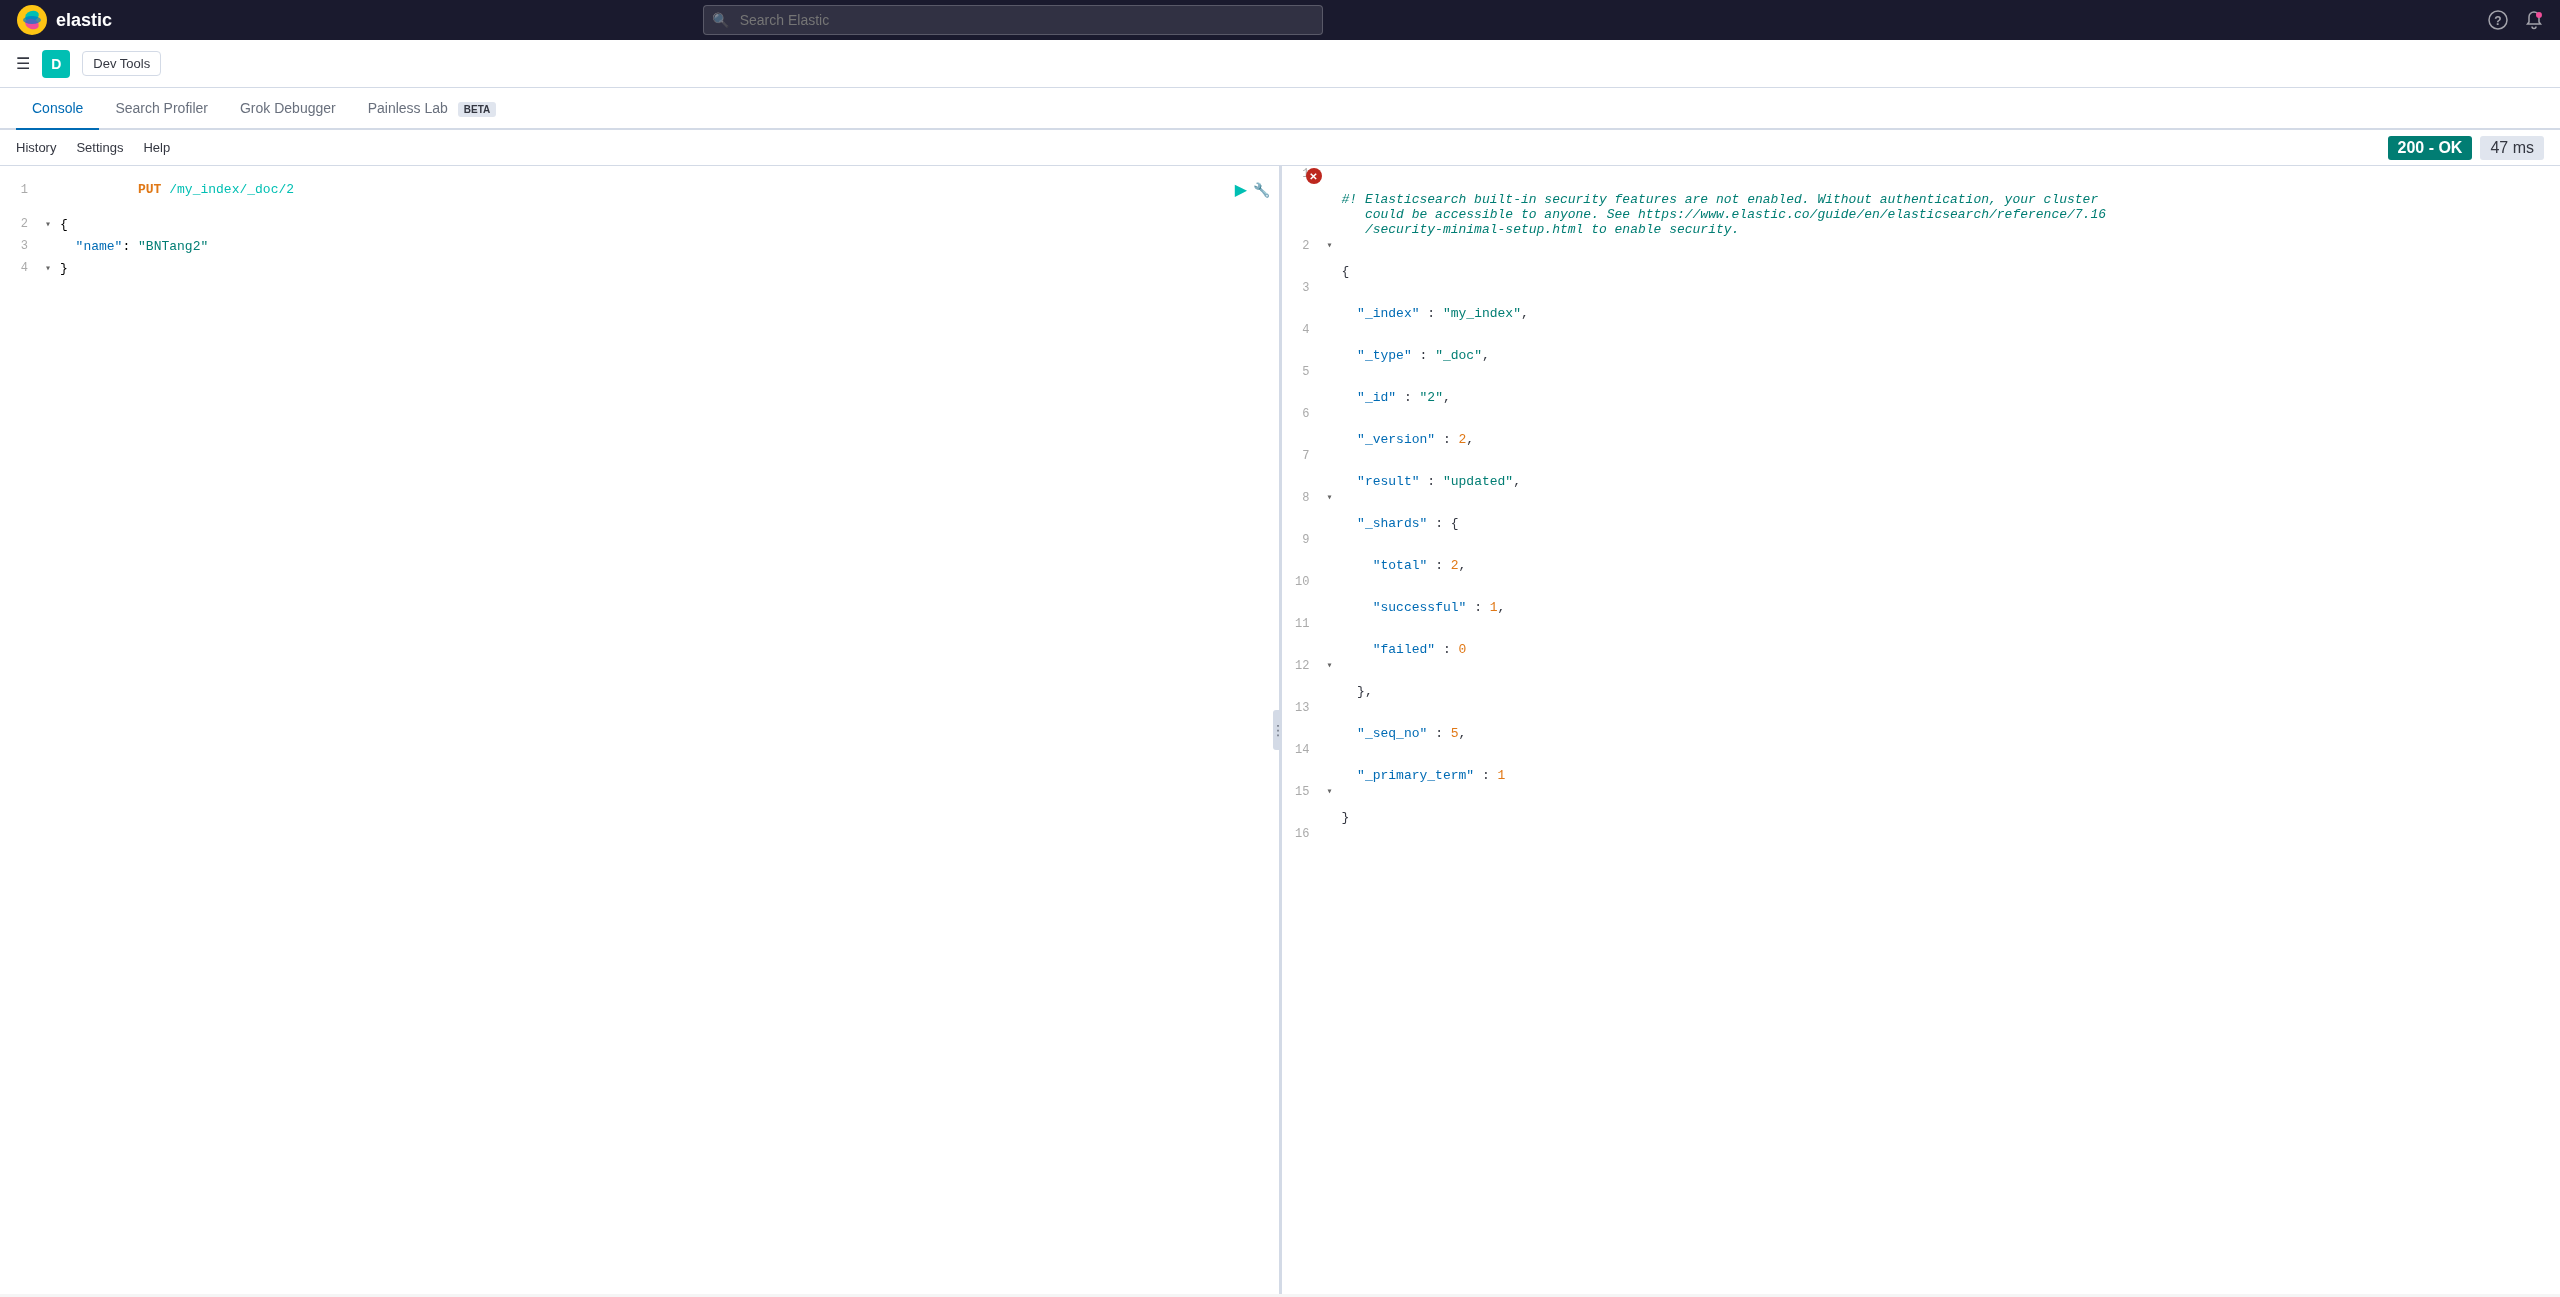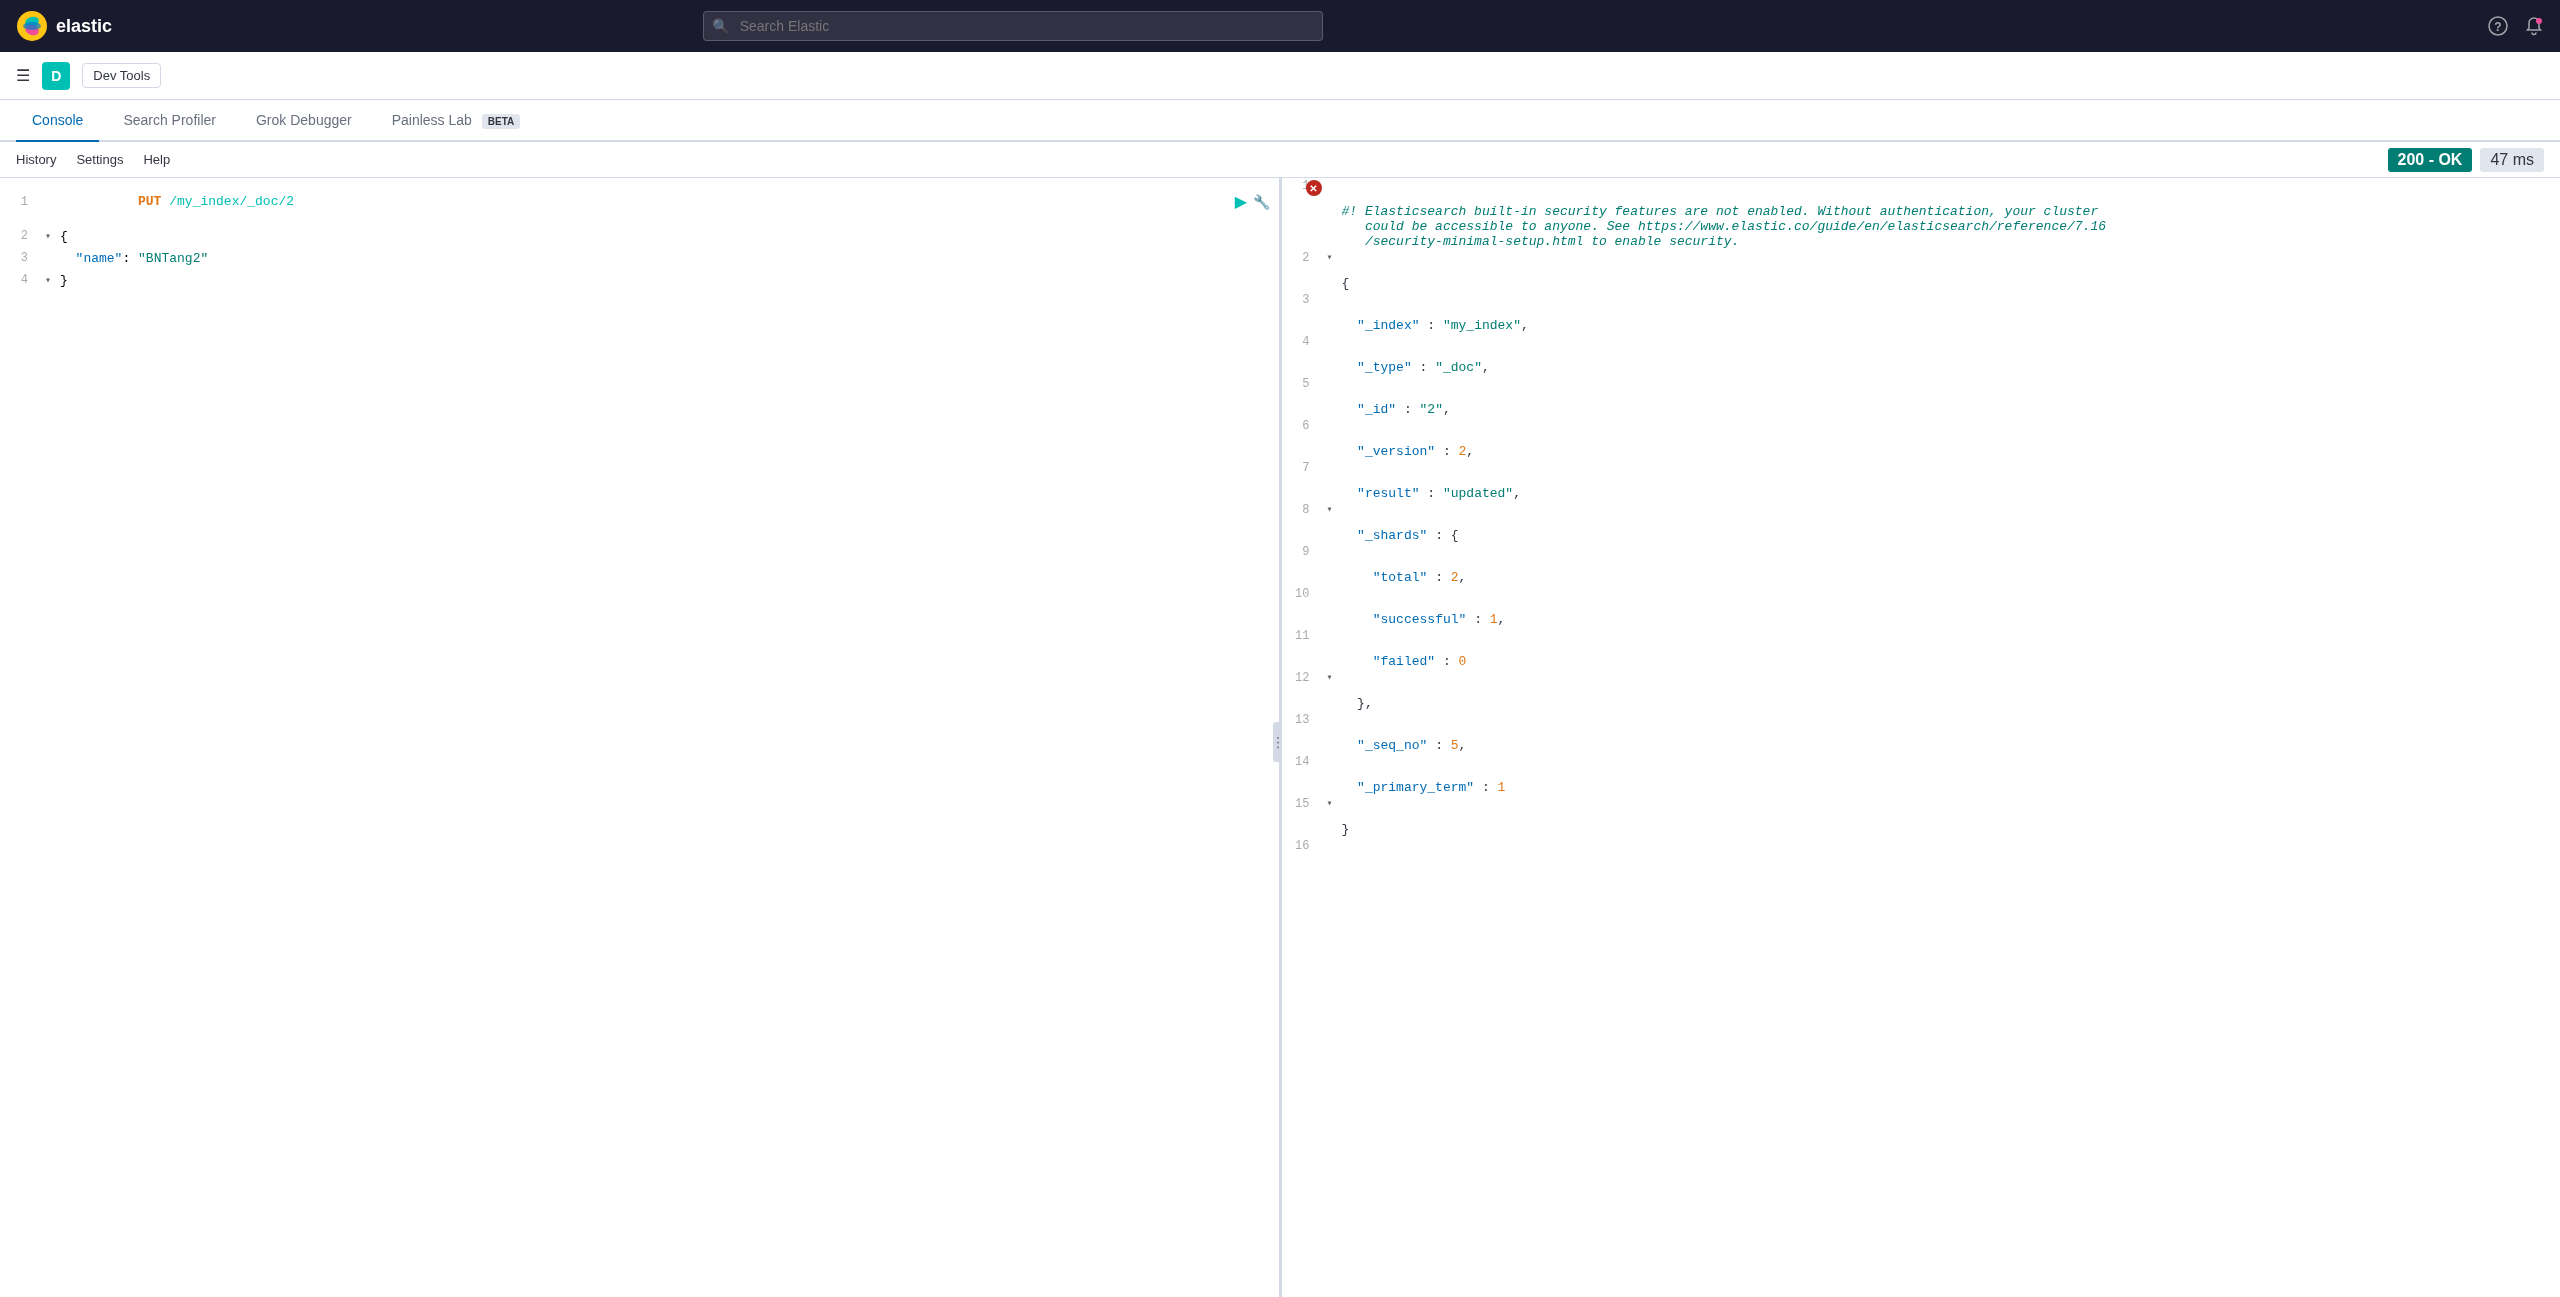--- a/index.html
+++ b/index.html
@@ -1,21 +1,21 @@
 <!DOCTYPE html>
 <html><head>
   <meta charset="utf-8">
   <style>
     * { margin: 0; padding: 0; box-sizing: border-box; }
     body { font-family: -apple-system, BlinkMacSystemFont, 'Segoe UI', sans-serif; background: #f5f5f5; height: 1297px; overflow: hidden; }
 
     
     .top-nav {
       background: #1a1a2e;
-      height: 52px;
+      height: 40px;
       display: flex;
       align-items: center;
       padding: 0 16px;
       gap: 16px;
     }
     .elastic-logo {
       display: flex;
       align-items: center;
       gap: 8px;
       color: white;
@@ -105,21 +105,21 @@
       cursor: pointer;
     }
 
     
     .tab-bar {
       background: #fff;
       display: flex;
       align-items: flex-start;
       padding: 0 16px;
       border-bottom: 2px solid #d3dae6;
-      gap: 8px;
+      gap: 0;
     }
     .tab {
       padding: 12px 16px;
       font-size: 14px;
       color: #69707d;
       cursor: pointer;
       border-bottom: 2px solid transparent;
       margin-bottom: -2px;
       white-space: nowrap;
     }

